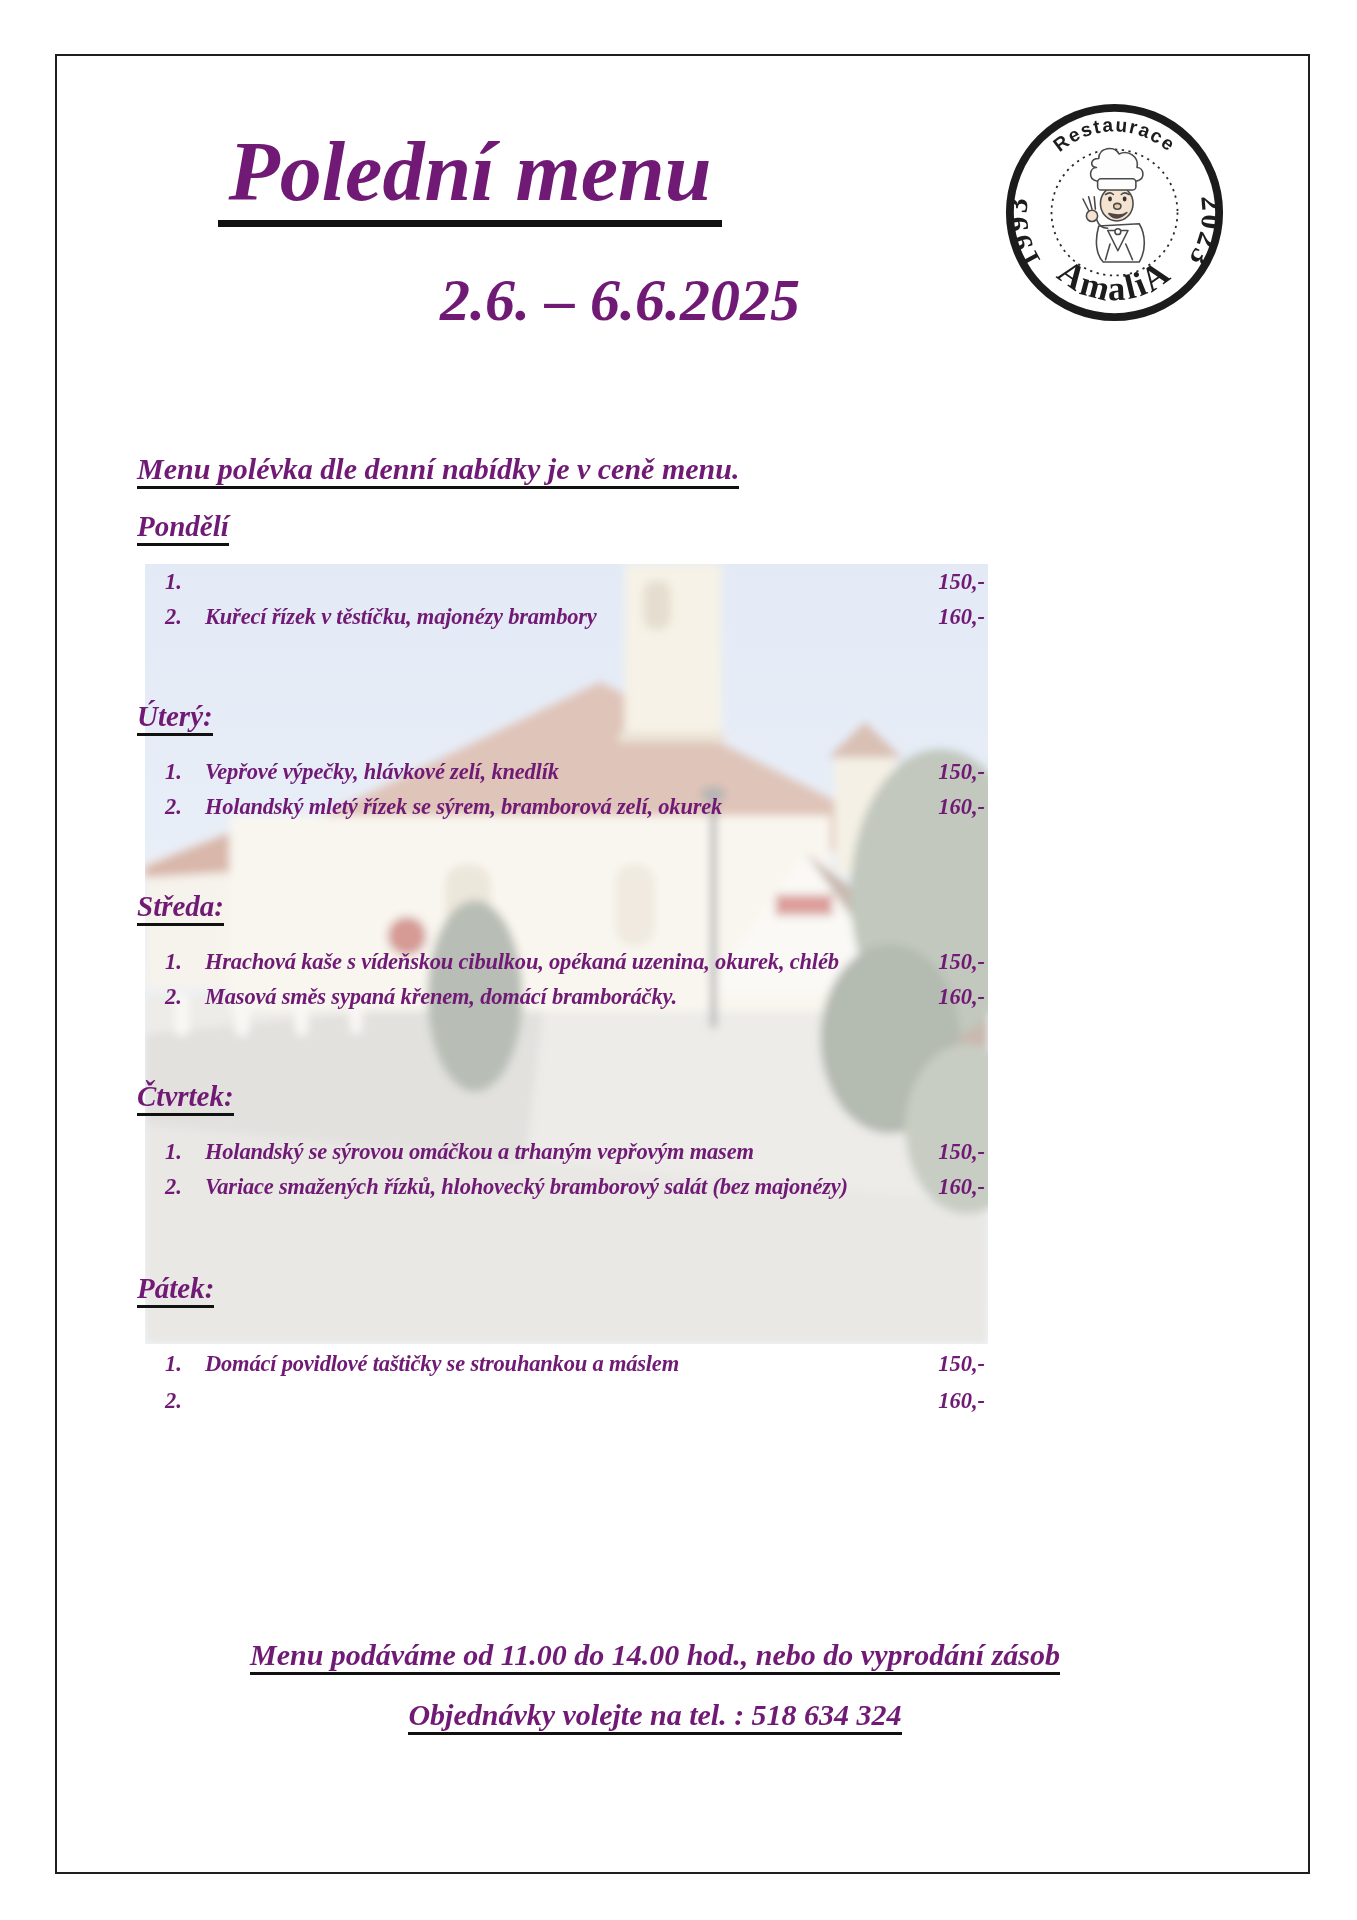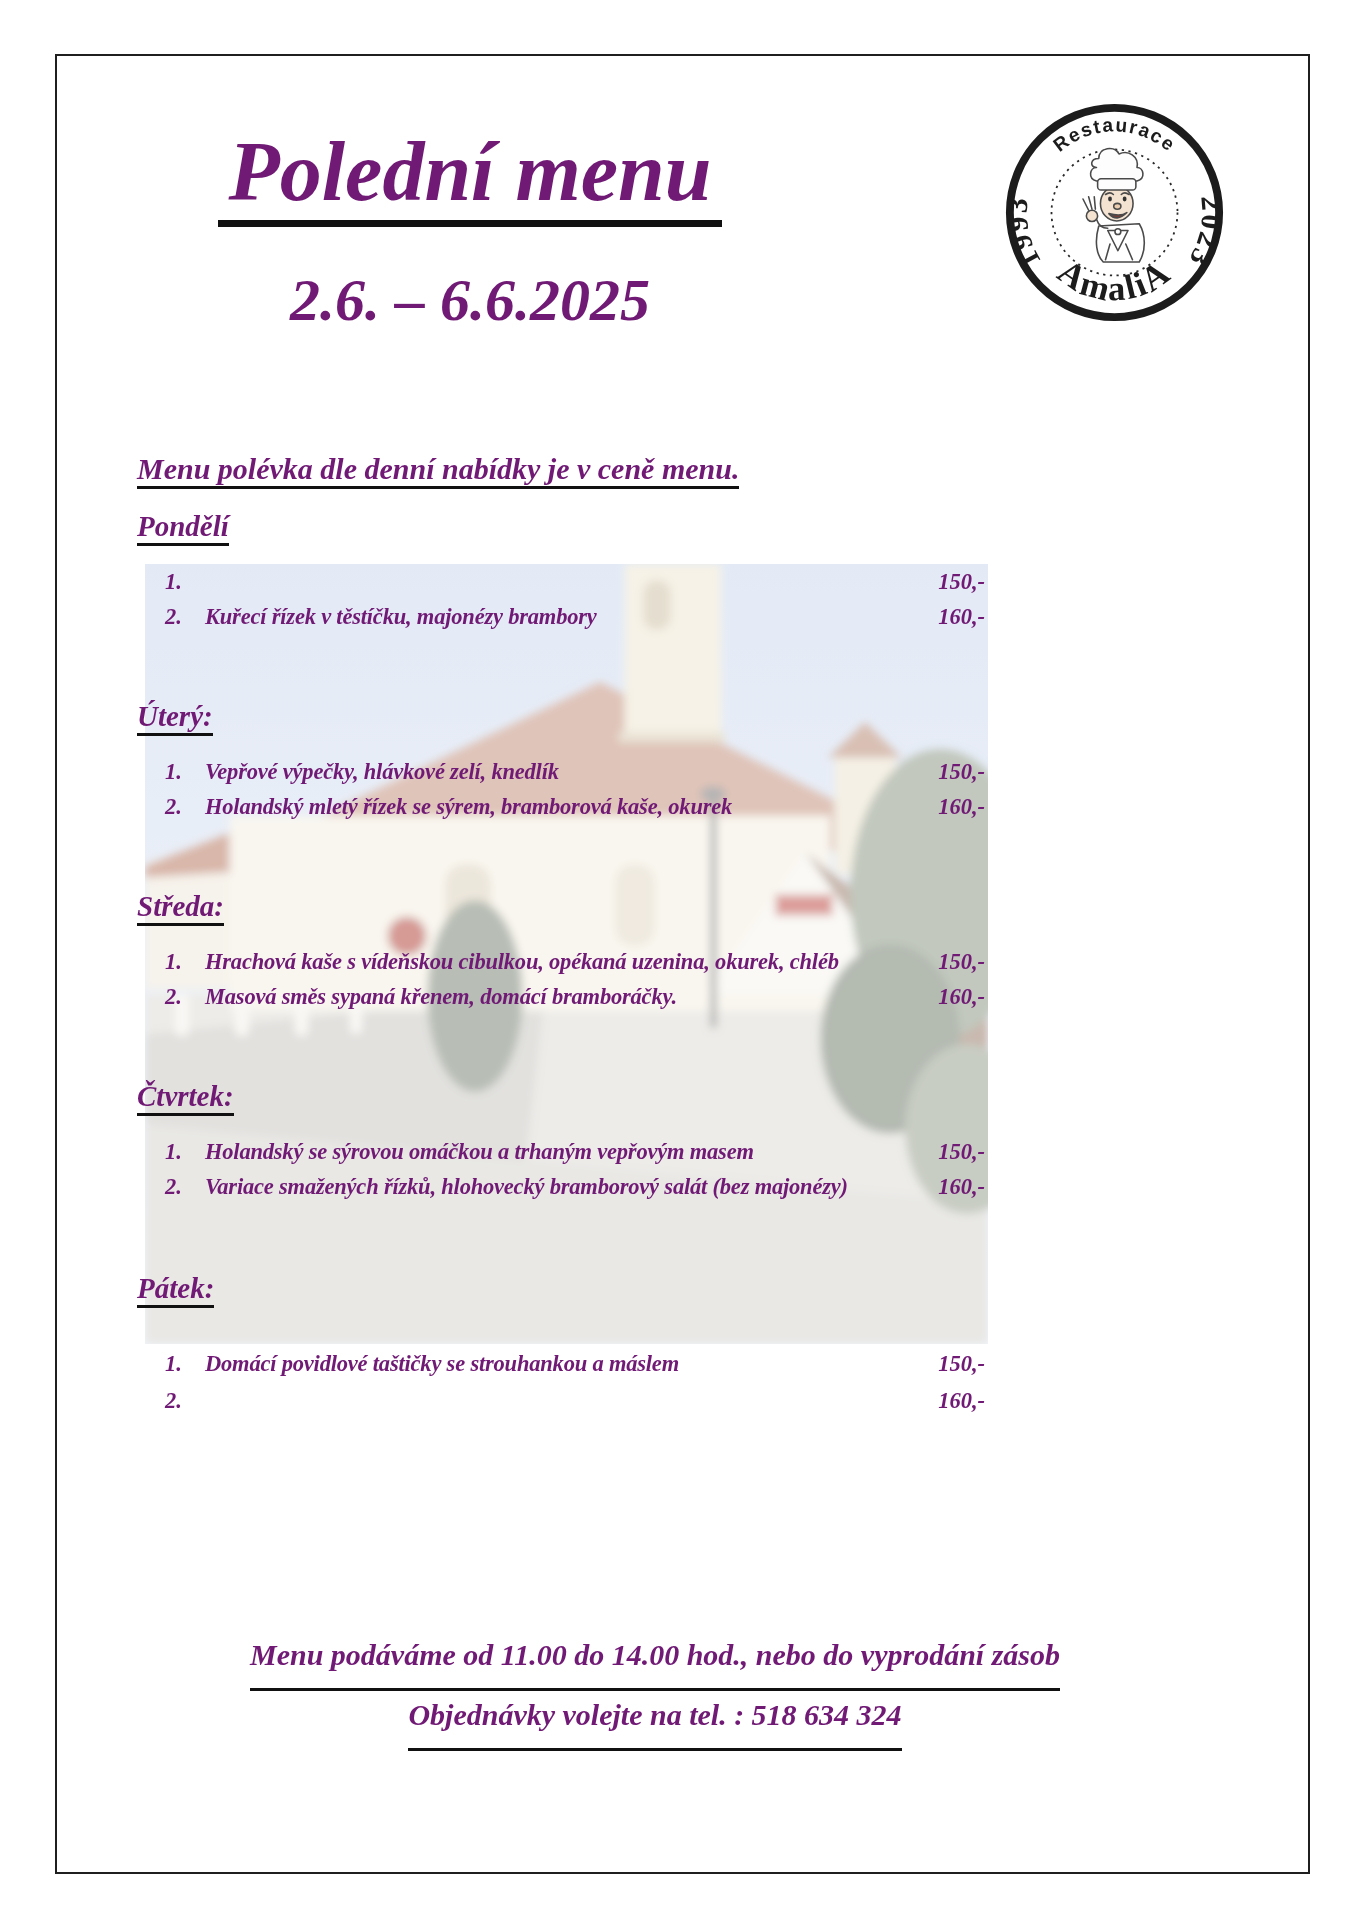--- a/index.html
+++ b/index.html
@@ -7,34 +7,34 @@
     width:1357px;height:1920px;position:relative;background:#ffffff;overflow:hidden;
     font-family:"Liberation Serif", serif;color:#0e0e0e;
   }
   .page-frame{
     position:absolute;left:55px;top:54px;width:1251px;height:1816px;
     border:2px solid #1f1f1f;background:#fff;
   }
   .bi{font-weight:bold;font-style:italic;color:#701a75;}
   .title-wrap{position:absolute;left:140px;top:128px;width:660px;text-align:center;z-index:3;}
   .title-text{display:inline-block;font-size:84px;line-height:1.05;border-bottom:7px solid #111;padding:0 10px 4px 10px;}
-  .date-range{position:absolute;left:140px;top:266px;width:660px;text-align:center;font-size:60px;z-index:3;}
+  .date-range{position:absolute;left:140px;top:266px;width:660px;text-align:right;font-size:60px;z-index:3;}
   .subtitle{position:absolute;left:137px;top:452px;font-size:30px;z-index:3;}
   .subtitle span{border-bottom:3px solid #111;padding-bottom:1px;}
   .day-heading{position:absolute;left:137px;font-size:29px;z-index:3;}
   .day-heading span{border-bottom:3px solid #111;padding-bottom:1px;}
   .menu-row{
     position:absolute;left:165px;width:820px;display:flex;align-items:baseline;
     font-size:22.5px;line-height:1.25;z-index:3;
   }
   .menu-row .num{width:40px;flex-shrink:0;}
   .menu-row .txt{white-space:nowrap;letter-spacing:-0.2px;}
   .menu-row .price{margin-left:auto;padding-left:10px;flex-shrink:0;}
   .footer-line{position:absolute;left:155px;width:1000px;text-align:center;font-size:30px;z-index:3;}
-  .footer-line span{border-bottom:3px solid #111;padding-bottom:17px;}
+  .footer-line span{border-bottom:3px solid #111;padding-bottom:1px;}
   .photo-watermark{position:absolute;left:145px;top:564px;width:843px;height:780px;z-index:1;}
   .logo{position:absolute;left:1002px;top:100px;width:225px;height:225px;z-index:3;}
 </style>
 </head>
 <body>
 
 <div class="page-frame"></div>
 
 <div class="photo-watermark">
   <svg width="843" height="780" viewBox="0 0 843 780" xmlns="http://www.w3.org/2000/svg">
@@ -152,21 +152,21 @@
 <div class="day-heading bi" style="top:700px">
   <span>Úterý:</span>
 </div>
 <div class="menu-row bi" style="top:758px">
   <span class="num">1.</span>
   <span class="txt">Vepřové výpečky, hlávkové zelí, knedlík</span>
   <span class="price">150,-</span>
 </div>
 <div class="menu-row bi" style="top:793px">
   <span class="num">2.</span>
-  <span class="txt">Holandský mletý řízek se sýrem, bramborová kaše, okurek</span>
+  <span class="txt">Holandský mletý řízek se sýrem, bramborová zelí, okurek</span>
   <span class="price">160,-</span>
 </div>
 
 <div class="day-heading bi" style="top:890px">
   <span>Středa:</span>
 </div>
 <div class="menu-row bi" style="top:948px">
   <span class="num">1.</span>
   <span class="txt">Hrachová kaše s vídeňskou cibulkou, opékaná uzenina, okurek, chléb</span>
   <span class="price">150,-</span>

